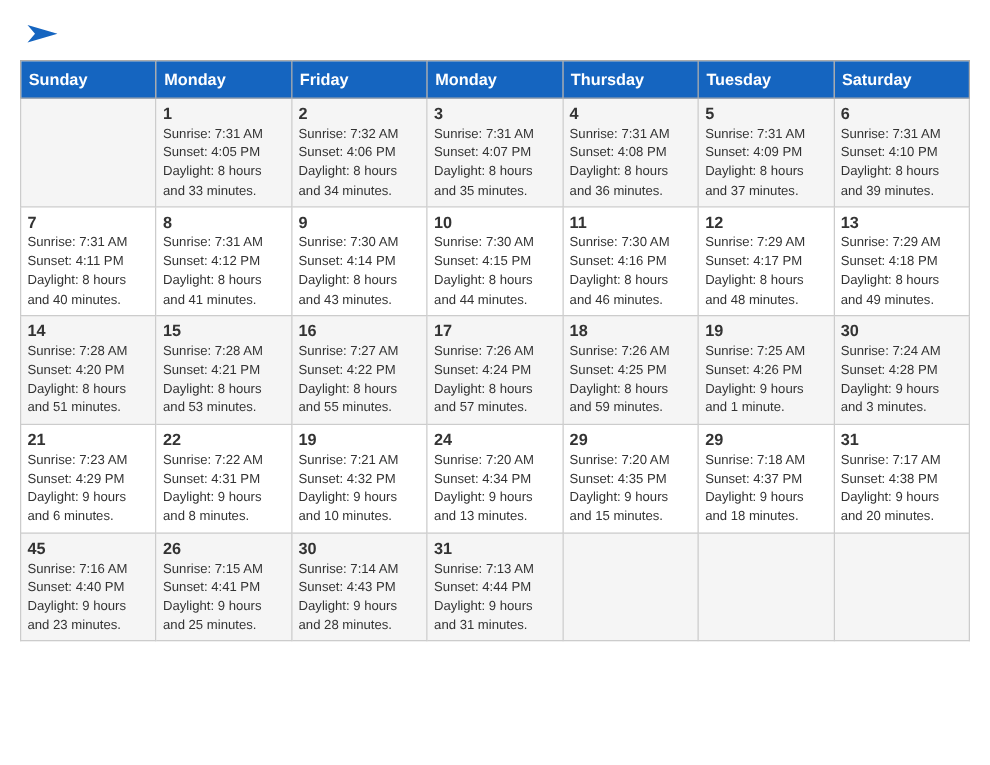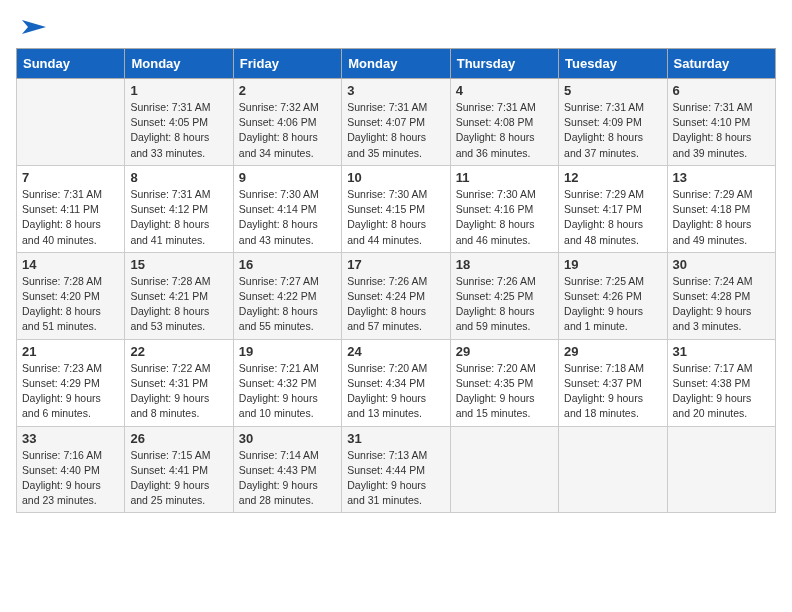--- a/index.html
+++ b/index.html
@@ -234,21 +234,21 @@
           <span class="day-number">29</span>
           <div class="day-info">Sunrise: 7:18 AM<br>Sunset: 4:37 PM<br>Daylight: 9 hours and 18 minutes.</div>
         </td>
         <td>
           <span class="day-number">31</span>
           <div class="day-info">Sunrise: 7:17 AM<br>Sunset: 4:38 PM<br>Daylight: 9 hours and 20 minutes.</div>
         </td>
       </tr>
       <tr>
         <td>
-          <span class="day-number">33</span>
+          <span class="day-number">45</span>
           <div class="day-info">Sunrise: 7:16 AM<br>Sunset: 4:40 PM<br>Daylight: 9 hours and 23 minutes.</div>
         </td>
         <td>
           <span class="day-number">26</span>
           <div class="day-info">Sunrise: 7:15 AM<br>Sunset: 4:41 PM<br>Daylight: 9 hours and 25 minutes.</div>
         </td>
         <td>
           <span class="day-number">30</span>
           <div class="day-info">Sunrise: 7:14 AM<br>Sunset: 4:43 PM<br>Daylight: 9 hours and 28 minutes.</div>
         </td>

